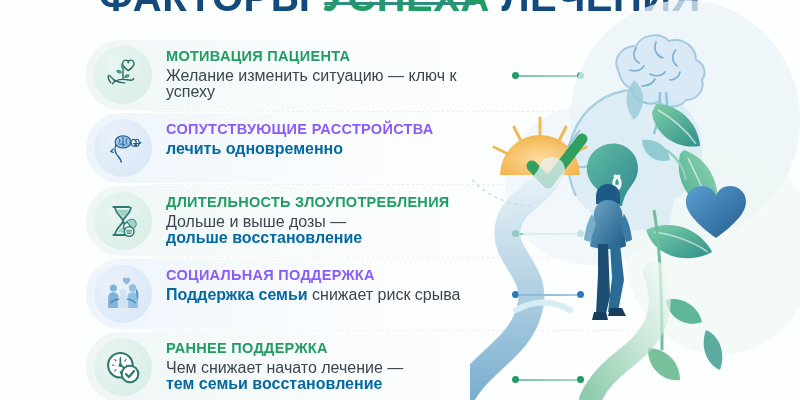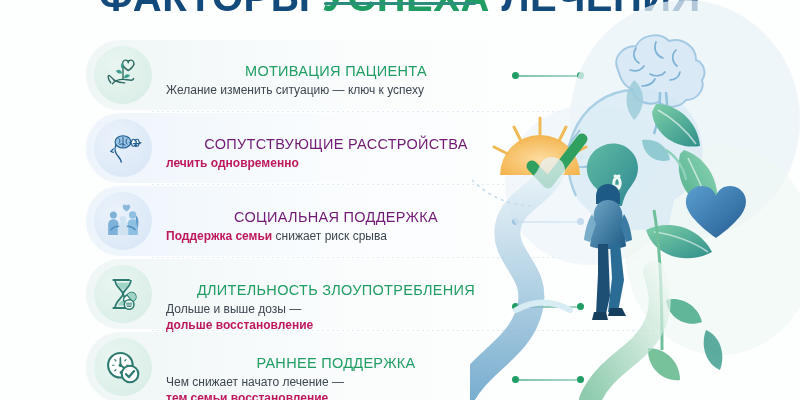--- a/index.html
+++ b/index.html
@@ -39,26 +39,26 @@
   .icon-badge{
     position:absolute;left:8px;top:6px;width:58px;height:58px;border-radius:50%;
     background:radial-gradient(circle at 35% 32%,#e9f5f1 0%,#dcefe8 70%,#d2e9e1 100%);
     display:flex;align-items:center;justify-content:center;
   }
   .row.blue .icon-badge{
     background:radial-gradient(circle at 35% 32%,#eaf2fb 0%,#dde9f7 70%,#d5e4f4 100%);
   }
   .txt{position:absolute;left:80px;top:8px;right:0;}
   .head{
-    font-size:14.5px;font-weight:normal;letter-spacing:.3px;
-    color:#1f9d63;margin:15px 0 3px 0;line-height:17px;text-align:center;
-  }
-  .row.blue .head{color:#701a75;}
-  .sub{font-size:12px;color:#3c4650;line-height:15.5px;}
-  .sub b{font-weight:bold;color:#be185d;}
+    font-size:14.5px;font-weight:bold;letter-spacing:.3px;
+    color:#1f9d63;margin:0 0 3px 0;line-height:17px;
+  }
+  .row.blue .head{color:#8b5cf6;}
+  .sub{font-size:16px;color:#3c4650;line-height:15.5px;}
+  .sub b{font-weight:bold;color:#0369a1;}
   .sub .l2{display:block;}
 
   .dots-sep{
     position:absolute;left:66px;right:-150px;bottom:-2px;height:1px;
     background-image:repeating-linear-gradient(90deg,#c9dcee 0 2px,transparent 2px 5px);
     opacity:.55;
   }
 
   
   .conn{position:absolute;display:flex;align-items:center;}
@@ -126,49 +126,20 @@
           <path d="M39 16v6M36 19h6" fill="none" stroke="#1f5d91" stroke-width="1.5" stroke-linecap="round"></path>
         </svg>
       </div>
       <div class="txt">
         <div class="head">СОПУТСТВУЮЩИЕ РАССТРОЙСТВА</div>
         <div class="sub">
           <b class="l2">лечить одновременно</b>
         </div>
       </div>
       <div class="conn blue" style="right:-78px;top:40px;">
-        <span class="d"></span>
-          <span class="ln"></span>
-          <span class="d"></span>
-      </div>
-      <div class="dots-sep"></div>
-    </div>
-
-    <div class="row blue">
-      <div class="row-bg"></div>
-      <div class="icon-badge">
-        <svg width="42" height="42" viewBox="0 0 48 48">
-          <path d="M24 9c-1-2 .5-4 2-4 1.2 0 2 .9 2 2 0-1.1.8-2 2-2 1.5 0 3 2 2 4-1 2-4 4-4 4s-3-2-4-4z" fill="#8db9dd"></path>
-          <circle cx="13" cy="17" r="4" fill="#7fb2d9"></circle>
-          <path d="M7 40V28c0-4 3-6 6-6s6 2 6 6v12z" fill="#7fb2d9"></path>
-          <circle cx="35" cy="17" r="4.2" fill="#8fc0e2"></circle>
-          <path d="M29 40V28c0-4 3-6 6-6s6 2 6 6v12z" fill="#8fc0e2"></path>
-          <path d="M39 18c3 2 3 8 2 14-2-5-3-10-2-14z" fill="#5f9ccb"></path>
-          <circle cx="24" cy="22" r="3.6" fill="#cfe3f3"></circle>
-          <path d="M18 40V30c0-3.2 2.6-5 6-5s6 1.8 6 5v10z" fill="#cfe3f3"></path>
-          <path d="M19 30c-4 0-7 2-9 4M29 30c4 0 7 2 9 4" fill="none" stroke="#4e8fc0" stroke-width="1.6" stroke-linecap="round"></path>
-        </svg>
-      </div>
-      <div class="txt">
-        <div class="head">СОЦИАЛЬНАЯ ПОДДЕРЖКА</div>
-        <div class="sub">
-          <b>Поддержка семьи</b><span> снижает риск срыва</span>
-        </div>
-      </div>
-      <div class="conn blue" style="right:-78px;top:32px;">
         <span class="d"></span>
           <span class="ln"></span>
           <span class="d"></span>
       </div>
       <div class="dots-sep"></div>
     </div>
 
     <div class="row green">
       <div class="row-bg"></div>
       <div class="icon-badge">
@@ -187,20 +158,49 @@
         </svg>
       </div>
       <div class="txt">
         <div class="head">ДЛИТЕЛЬНОСТЬ ЗЛОУПОТРЕБЛЕНИЯ</div>
         <div class="sub">
           <span>Дольше и выше дозы —</span>
           <b class="l2">дольше восстановление</b>
         </div>
       </div>
       <div class="conn" style="right:-78px;top:44px;">
+        <span class="d"></span>
+          <span class="ln"></span>
+          <span class="d"></span>
+      </div>
+      <div class="dots-sep"></div>
+    </div>
+
+    <div class="row blue">
+      <div class="row-bg"></div>
+      <div class="icon-badge">
+        <svg width="42" height="42" viewBox="0 0 48 48">
+          <path d="M24 9c-1-2 .5-4 2-4 1.2 0 2 .9 2 2 0-1.1.8-2 2-2 1.5 0 3 2 2 4-1 2-4 4-4 4s-3-2-4-4z" fill="#8db9dd"></path>
+          <circle cx="13" cy="17" r="4" fill="#7fb2d9"></circle>
+          <path d="M7 40V28c0-4 3-6 6-6s6 2 6 6v12z" fill="#7fb2d9"></path>
+          <circle cx="35" cy="17" r="4.2" fill="#8fc0e2"></circle>
+          <path d="M29 40V28c0-4 3-6 6-6s6 2 6 6v12z" fill="#8fc0e2"></path>
+          <path d="M39 18c3 2 3 8 2 14-2-5-3-10-2-14z" fill="#5f9ccb"></path>
+          <circle cx="24" cy="22" r="3.6" fill="#cfe3f3"></circle>
+          <path d="M18 40V30c0-3.2 2.6-5 6-5s6 1.8 6 5v10z" fill="#cfe3f3"></path>
+          <path d="M19 30c-4 0-7 2-9 4M29 30c4 0 7 2 9 4" fill="none" stroke="#4e8fc0" stroke-width="1.6" stroke-linecap="round"></path>
+        </svg>
+      </div>
+      <div class="txt">
+        <div class="head">СОЦИАЛЬНАЯ ПОДДЕРЖКА</div>
+        <div class="sub">
+          <b>Поддержка семьи</b><span> снижает риск срыва</span>
+        </div>
+      </div>
+      <div class="conn blue" style="right:-78px;top:32px;">
         <span class="d"></span>
           <span class="ln"></span>
           <span class="d"></span>
       </div>
       <div class="dots-sep"></div>
     </div>
 
     <div class="row green">
       <div class="row-bg"></div>
       <div class="icon-badge">

